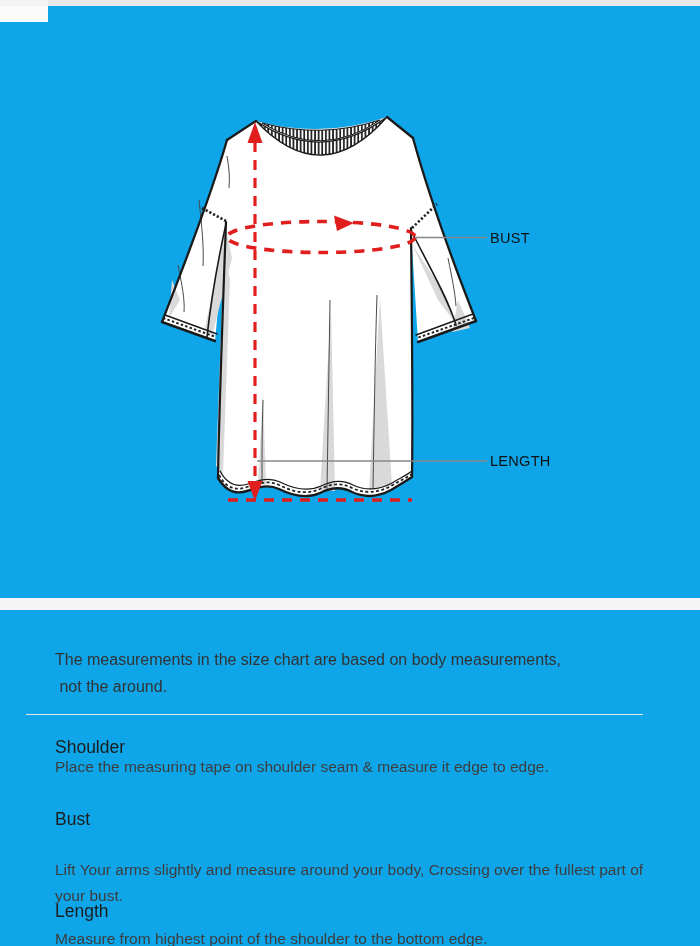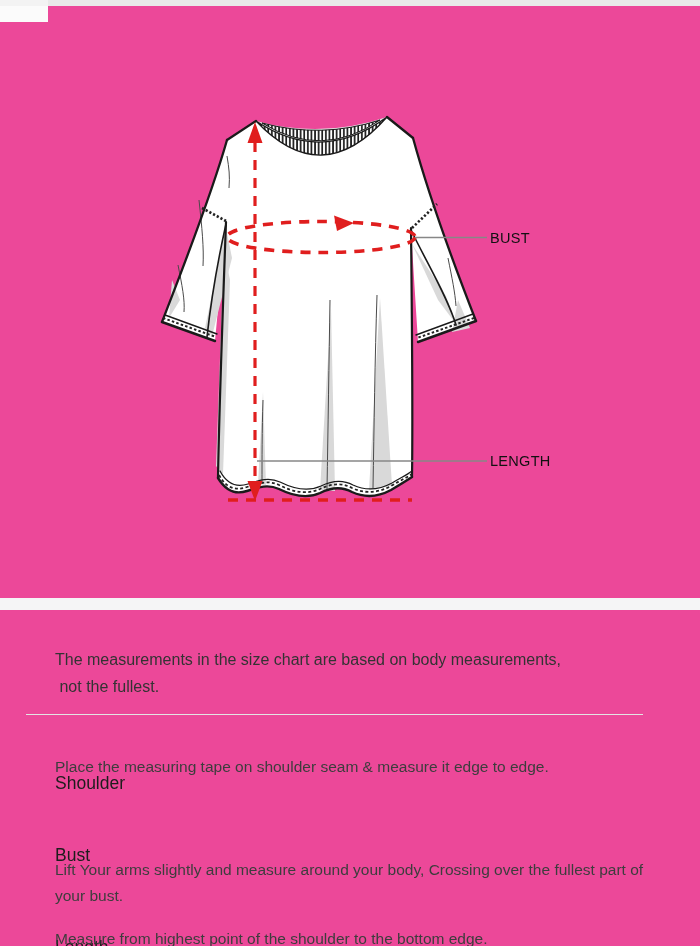--- a/index.html
+++ b/index.html
@@ -1,17 +1,17 @@
 <!DOCTYPE html>
 <html><head>
 <meta charset="utf-8">
 <style>
   html,body{margin:0;padding:0;background:#ffffff;}
   .page{
-    position:relative;width:700px;height:946px;background:#ec4899;overflow:hidden;
+    position:relative;width:700px;height:946px;background:#0ea5e9;overflow:hidden;
     font-family:"Liberation Sans", sans-serif;
   }
   
   .topbar{position:absolute;top:0;left:0;width:700px;height:6px;background:#e9e9e9;}
   .topbar-left{position:absolute;top:0;left:0;width:48px;height:6px;background:#f3f3f3;}
   .topbar-ghost{position:absolute;top:6px;left:0;width:48px;height:16px;background:#fbfbfb;}
 
   
   .figure{position:absolute;top:0;left:0;width:700px;height:560px;}
   svg{display:block;}
@@ -22,21 +22,21 @@
   .stitch{stroke:#222222;fill:none;}
   .measure-label{font-family:"Liberation Sans", sans-serif;font-size:14.5px;fill:#111111;letter-spacing:0.3px;}
 
   
   .band{position:absolute;top:598px;left:0;width:700px;height:12px;background:#f5f5f6;}
 
   
   .notes{position:absolute;top:0;left:0;width:700px;height:946px;padding-left:44px;}
   .intro{position:absolute;top:646px;left:55px;width:600px;font-size:16px;line-height:27px;color:#333333;white-space:pre-wrap;}
   .thin-divider{position:absolute;top:714px;left:26px;width:617px;height:1px;background:#e4e4e4;}
-  .sec-heading{position:absolute;left:55px;width:600px;font-size:17.5px;line-height:22px;color:#1d1d1d;margin-top:36px;}
+  .sec-heading{position:absolute;left:55px;width:600px;font-size:17.5px;line-height:22px;color:#1d1d1d;}
   .sec-body{position:absolute;left:55px;width:600px;font-size:15.5px;line-height:26px;color:#3d3d3d;}
   .h-shoulder{top:736px;} .b-shoulder{top:754px;}
   .h-bust{top:808px;}     .b-bust{top:857px;}
   .h-length{top:900px;}   .b-length{top:926px;}
 </style>
 </head>
 <body>
 
 <div class="page">
 
@@ -134,21 +134,21 @@
         <path d="M257,461 L487,461"></path>
       </g>
       <text x="490" y="242.5" class="measure-label">BUST</text>
       <text x="490" y="466" class="measure-label">LENGTH</text>
     </svg>
   </div>
 
   <div class="band"></div>
 
   <div class="notes">
-    <div class="intro"><span>The measurements in the size chart are based on body measurements,</span><br><span> not the fullest.</span></div>
+    <div class="intro"><span>The measurements in the size chart are based on body measurements,</span><br><span> not the around.</span></div>
 
     <div class="thin-divider"></div>
 
     <div class="sec-heading h-shoulder">Shoulder</div>
     <div class="sec-body b-shoulder">Place the measuring tape on shoulder seam &amp; measure it edge to edge.</div>
 
     <div class="sec-heading h-bust">Bust</div>
     <div class="sec-body b-bust">Lift Your arms slightly and measure around your body, Crossing over the fullest part of your bust.</div>
 
     <div class="sec-heading h-length">Length</div>

